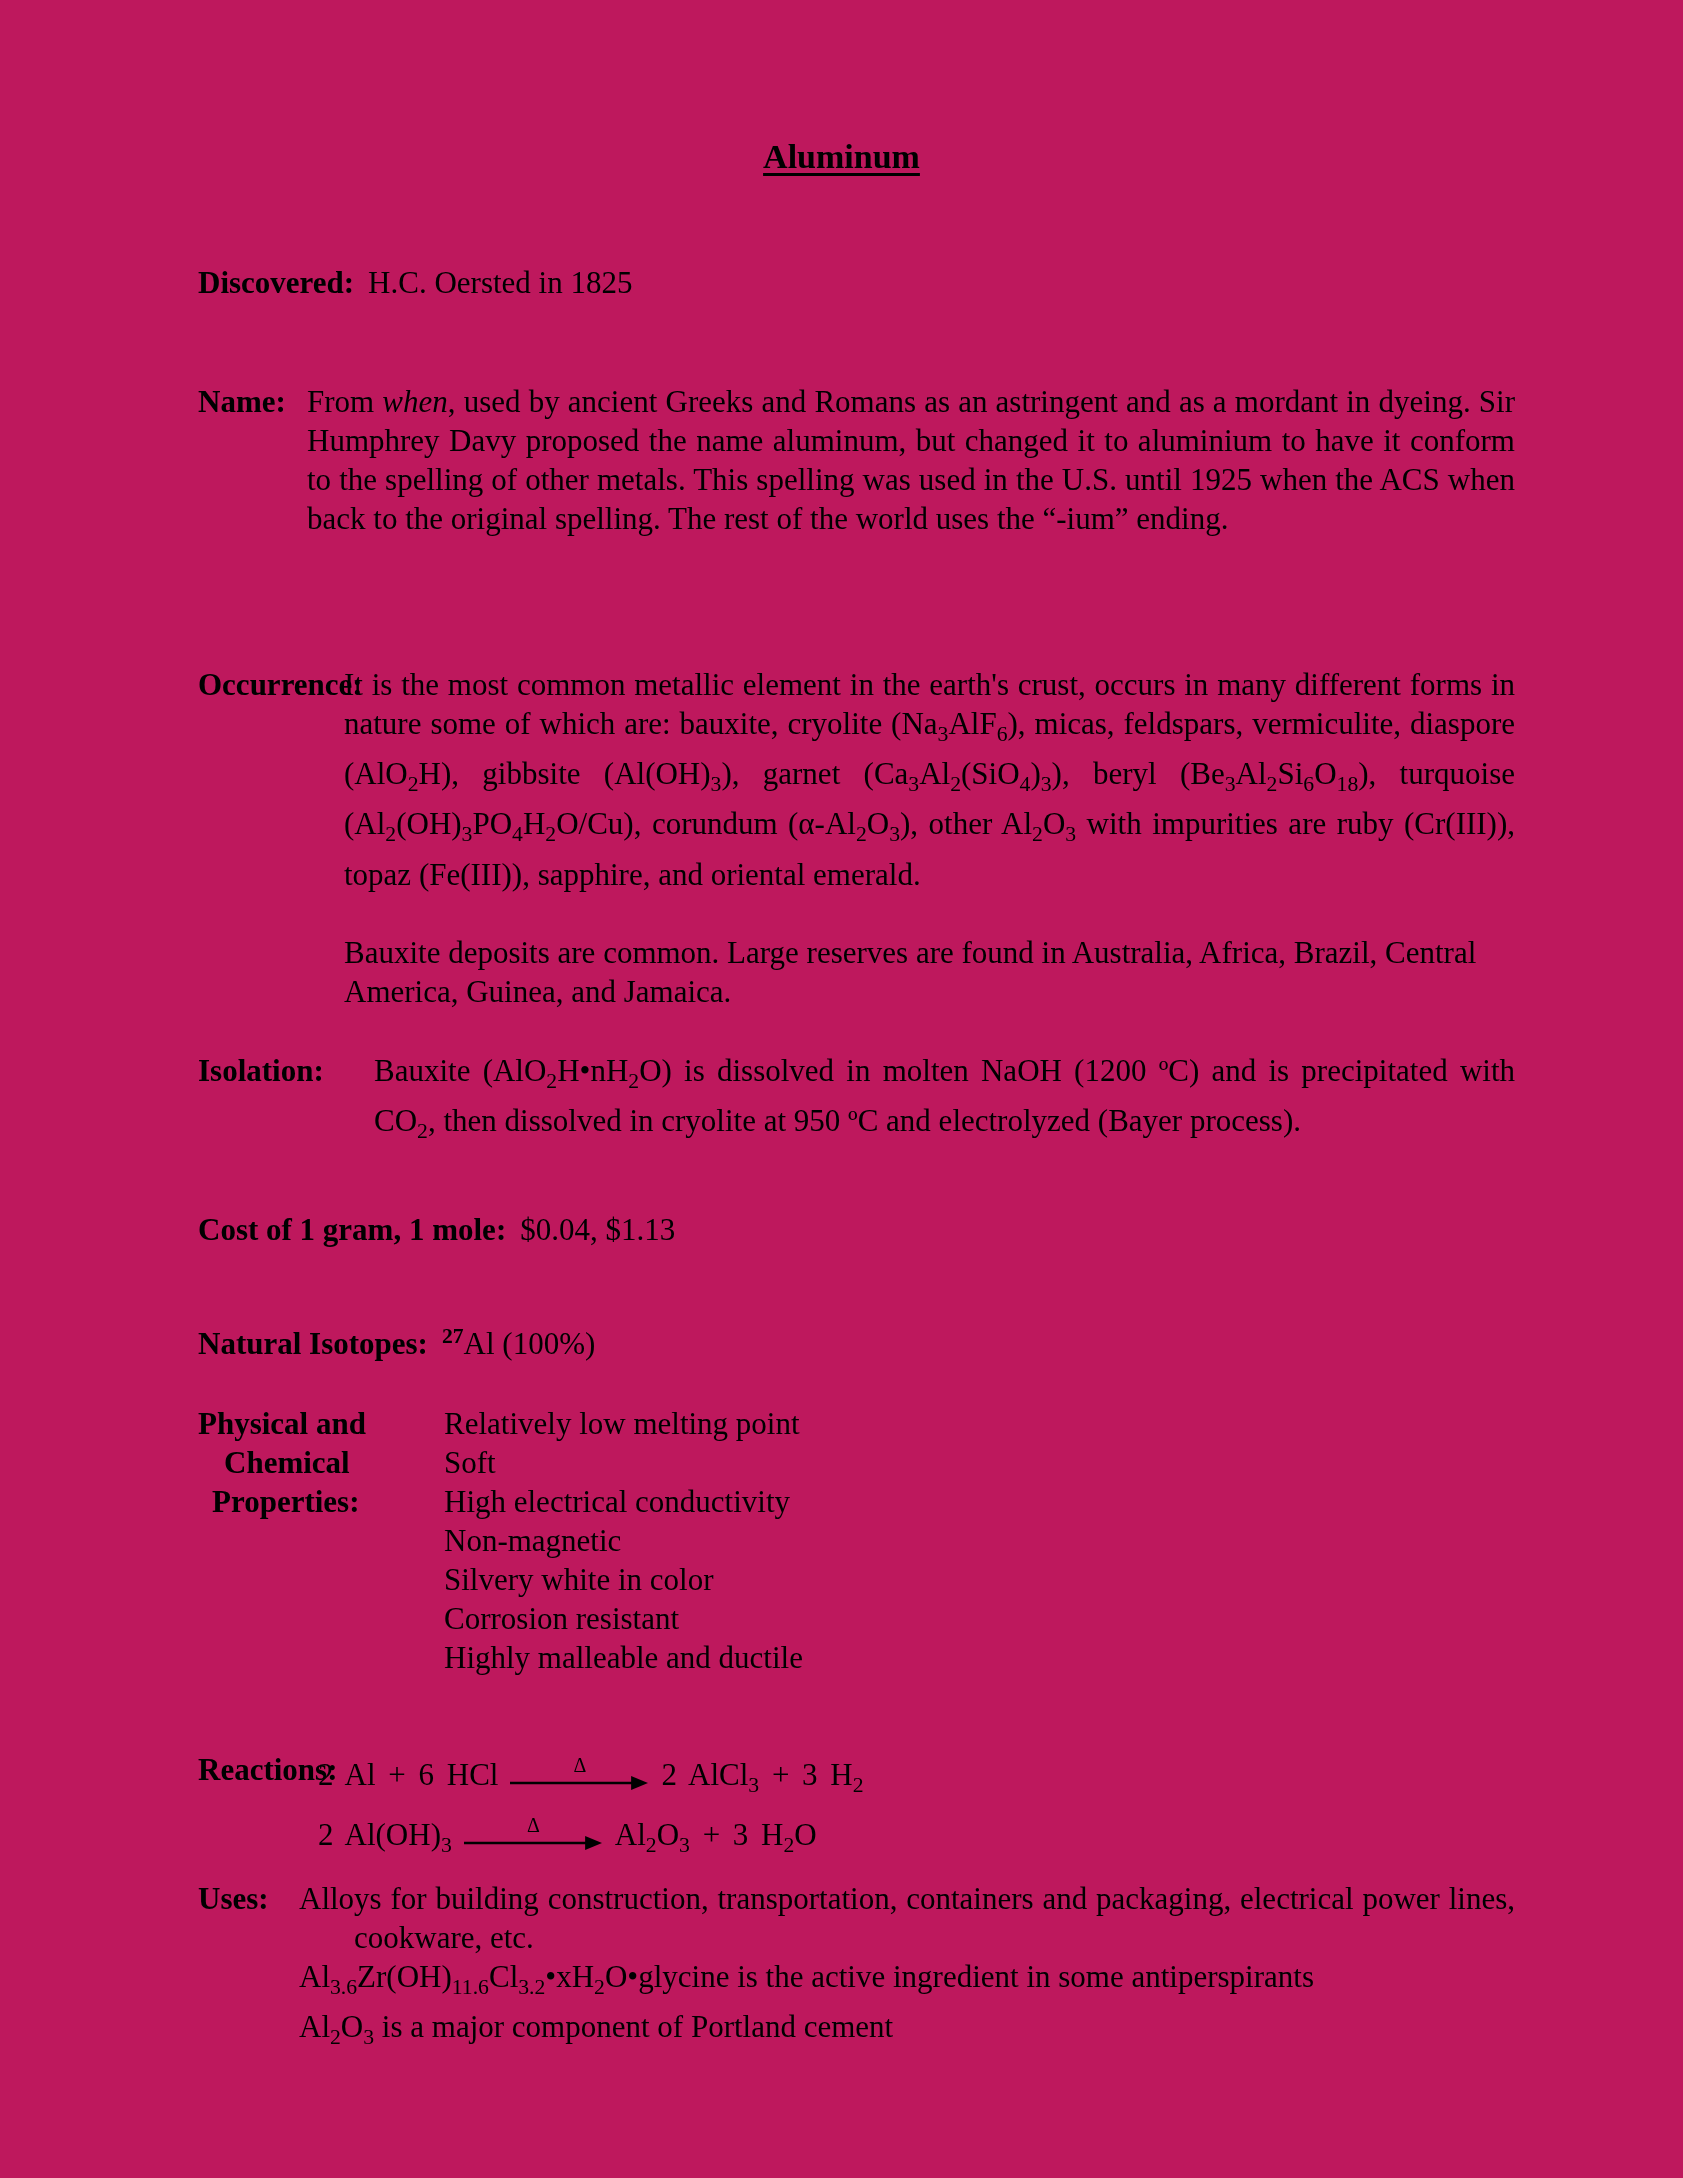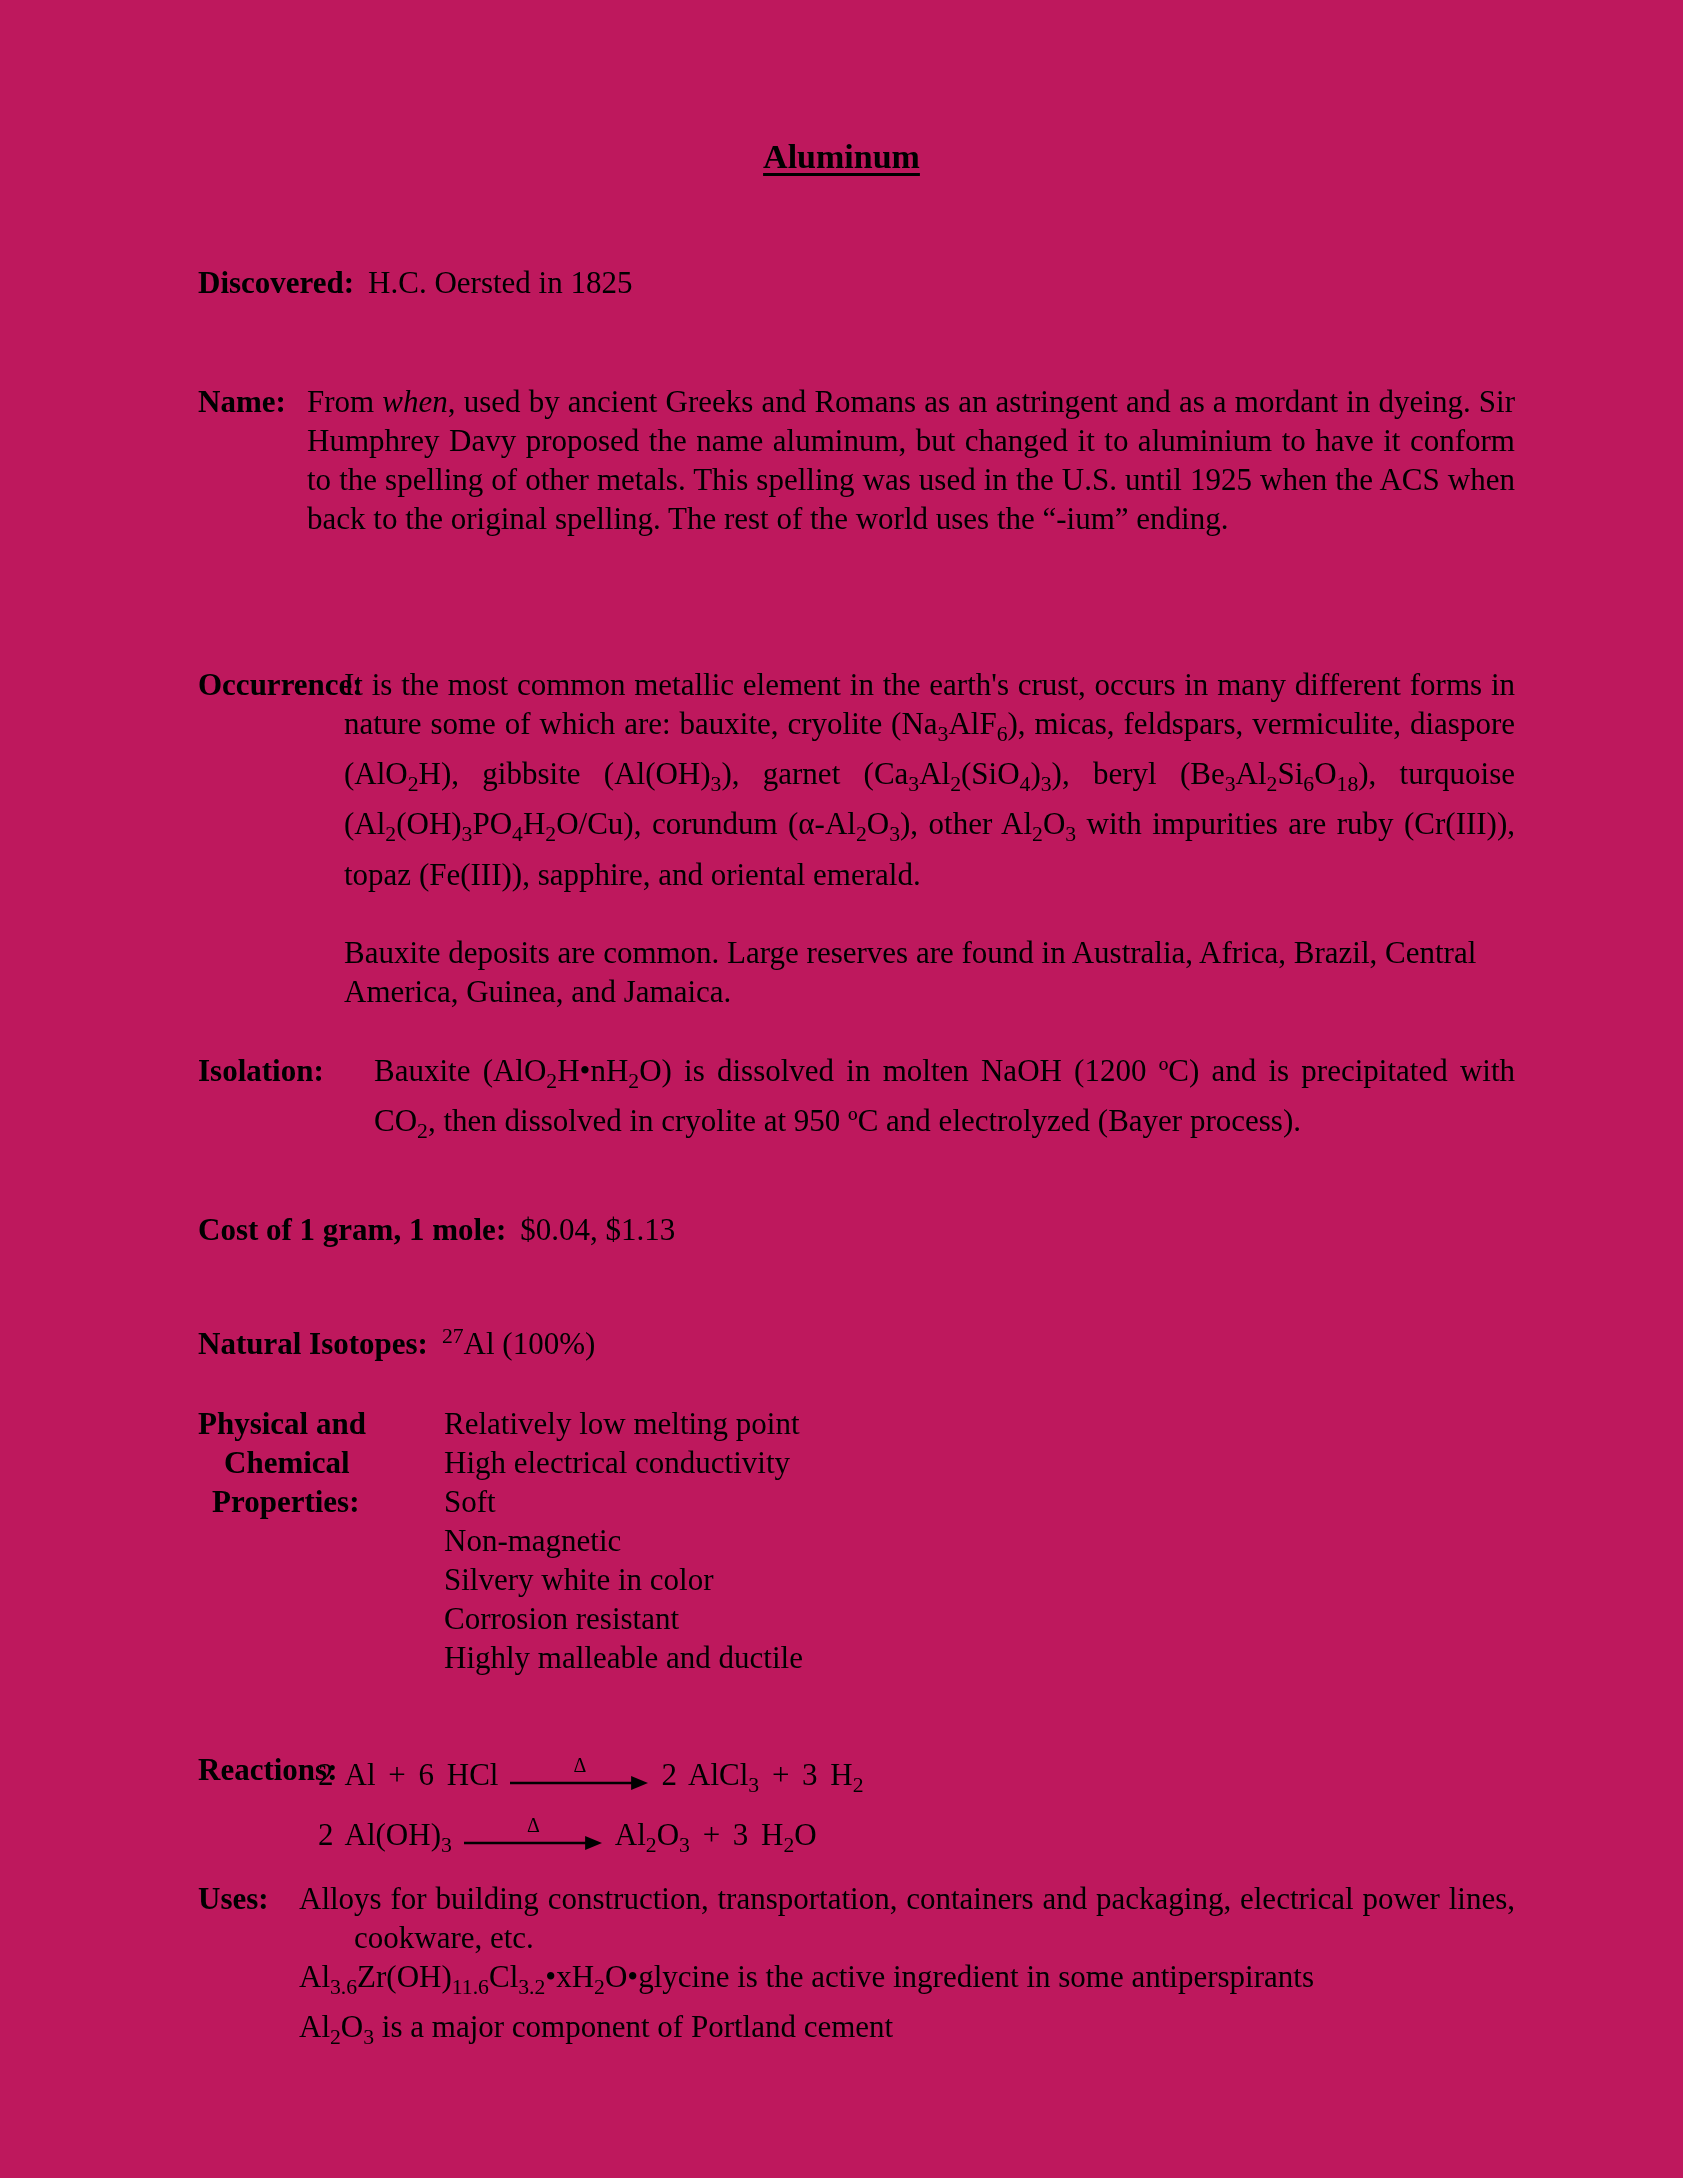--- a/index.html
+++ b/index.html
@@ -48,21 +48,21 @@
     display:inline-flex;
     flex-direction:column;
     align-items:center;
     vertical-align:middle;
     margin:0 12px 10px 12px;
   }
   .rxn-delta { font-size:20px; line-height:18px; }
   .arrow-svg { display:block; }
 
   sub { font-size:70%; }
-  sup { font-size:70%; }
+  sup { font-size:70%;font-weight:bold; }
 </style>
 </head>
 <body>
 
 <div class="page">
 
   <div class="doc-title">Aluminum</div>
 
   <div class="sec" style="top:263px">
     <span class="label">Discovered:</span><span class="inline-gap">H.C. Oersted in 1825</span>
@@ -95,22 +95,22 @@
   </div>
 
   <div class="sec" style="top:1404px">
     <div class="props-label">
       <div class="l1">Physical and</div>
       <div class="l2">Chemical</div>
       <div class="l3">Properties:</div>
     </div>
     <div class="props-items">
         <div>Relatively low melting point</div>
+        <div>Soft</div>
         <div>High electrical conductivity</div>
-        <div>Soft</div>
         <div>Non-magnetic</div>
         <div>Silvery white in color</div>
         <div>Corrosion resistant</div>
         <div>Highly malleable and ductile</div>
       </div>
   </div>
 
   <div class="sec hang" style="top:1750px">
     <span class="label">Reactions:</span>
     <div class="reactions-body">

